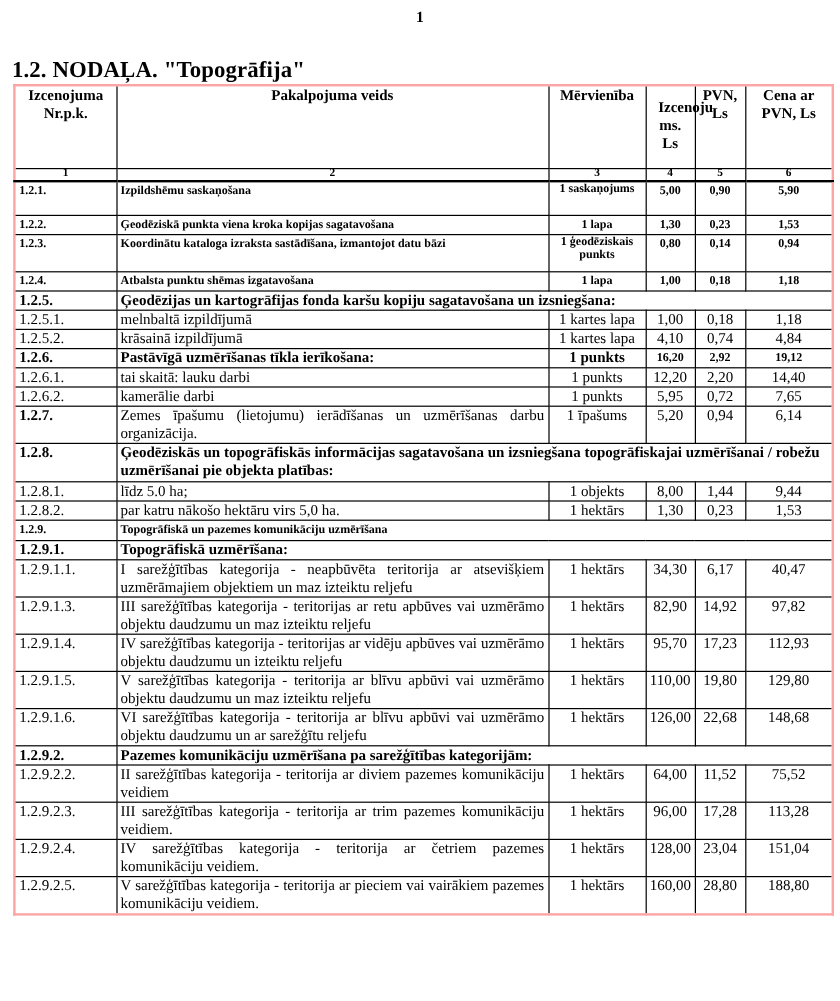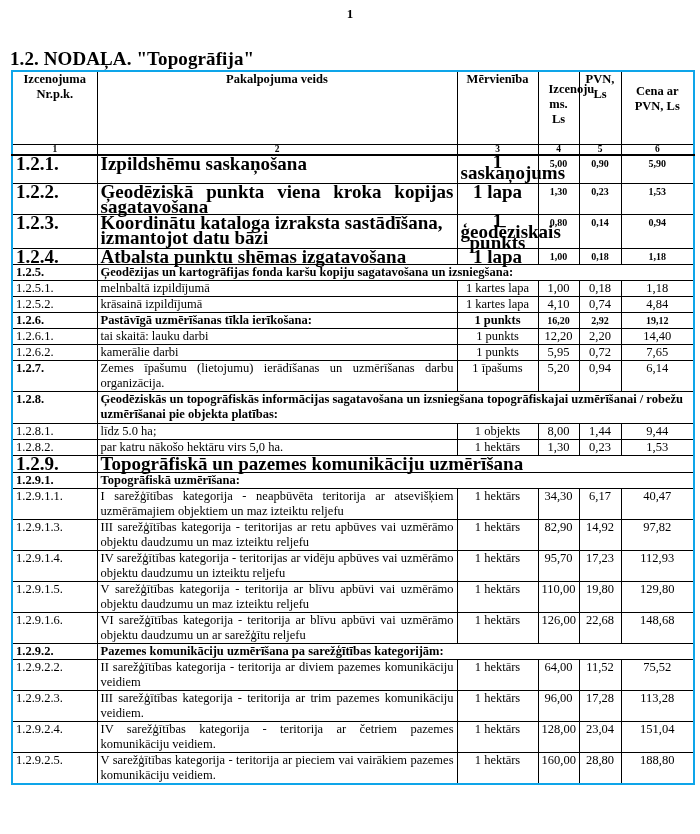--- a/index.html
+++ b/index.html
@@ -16,37 +16,37 @@
     font-weight: bold; font-size: 19px; letter-spacing: 0.1px;
   }
   table.price {
     position: absolute; top: 70px; left: 11px;
     border-collapse: collapse; table-layout: fixed; width: 682px;
     font-size: 12.5px; line-height: 15px;
   }
   table.price td, table.price th {
     border: 1px solid #000; padding: 0 3px; vertical-align: top;
   }
-  table.price { border: 2px solid #0ea5e9; }
+  table.price { border: 2px solid #fca5a5; }
   col.c1 { width: 85px; } col.c2 { width: 360px; } col.c3 { width: 81px; }
   col.c4 { width: 41px; } col.c5 { width: 42px; } col.c6 { width: 73px; }
   th { font-weight: bold; text-align: center; font-size: 12.5px; height: 48px; line-height: 15px; }
   tr.colnum td { text-align: center; font-weight: bold; font-size: 9.5px; height: 9px; line-height: 9px; padding: 0; border-bottom: 2px solid #000; }
   td.num, td.unit, td.val { text-align: center; }
   td.val { padding: 0 1px; }
   td.desc { text-align: justify; }
   tr.bold td { font-weight: bold; }
   tr.bold td.val { font-size: 10px; }
   td.small-unit { font-size: 9px; line-height: 11px; font-weight: bold; }
   tr.h14 td { height: 14px; }
   tr.h27 td { height: 27px; }
   tr.h30 td { height: 30px; }
   tr.h34 td { height: 31px; }
   tr.h50 td { height: 47px; }
-  tr.big td { font-size: 19px; }
+  tr.big td { font-size: 10px; }
   td.indent { padding-left: 42px; }
 </style>
 </head>
 <body>
 
 <div class="page-num">1</div>
 <div class="section-title">1.2. NODAĻA. "Topogrāfija"</div>
 
 <table class="price">
   <colgroup>
@@ -57,21 +57,21 @@
       <col class="c5">
       <col class="c6">
   </colgroup>
   <thead>
     <tr>
       <th><span>Izcenojuma</span><br><span>Nr.p.k.</span></th>
       <th><span>Pakalpojuma veids</span></th>
       <th><span>Mērvienība</span></th>
       <th style="padding:10px"><span>Izcenoju</span><br><span>ms. Ls</span></th>
       <th style="padding:0"><span>PVN, Ls</span></th>
-      <th style="padding:12px"><span>Cena ar</span><br><span>PVN, Ls</span></th>
+      <th style="padding:0"><span>Cena ar</span><br><span>PVN, Ls</span></th>
     </tr>
   </thead>
   <tbody>
     <tr class="colnum">
       <td>1</td>
       <td>2</td>
       <td>3</td>
       <td>4</td>
       <td>5</td>
       <td>6</td>

